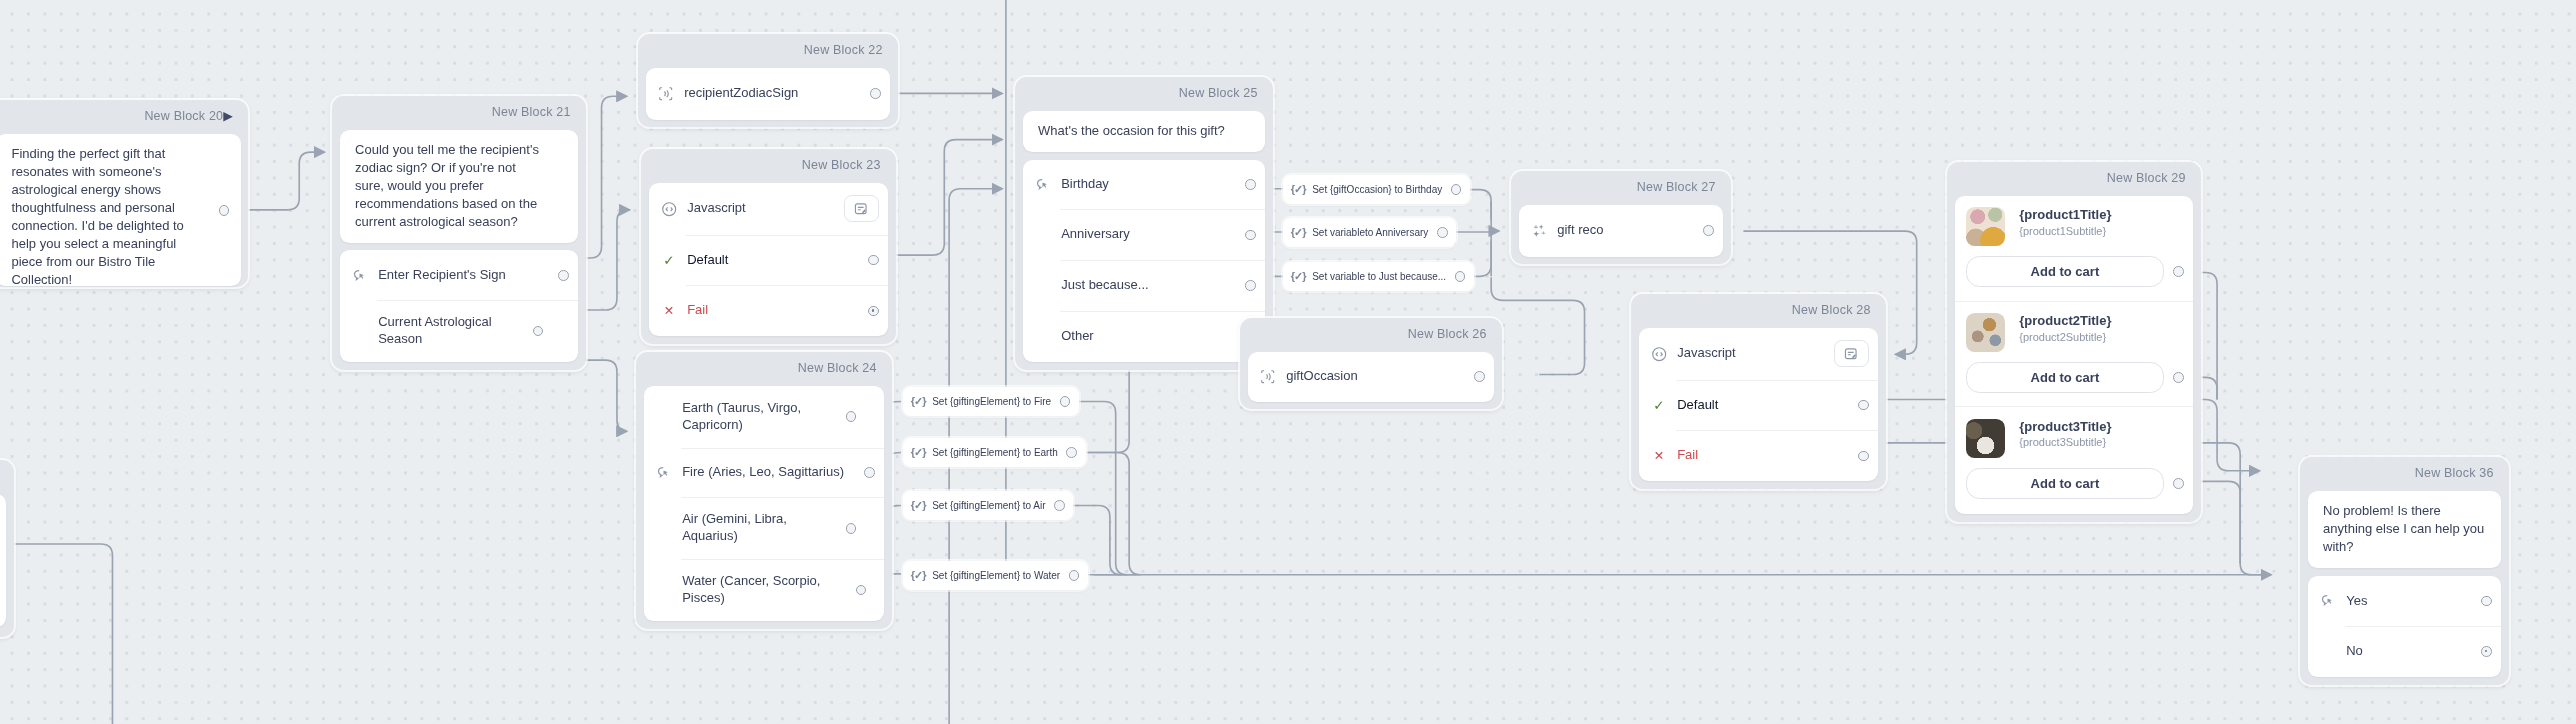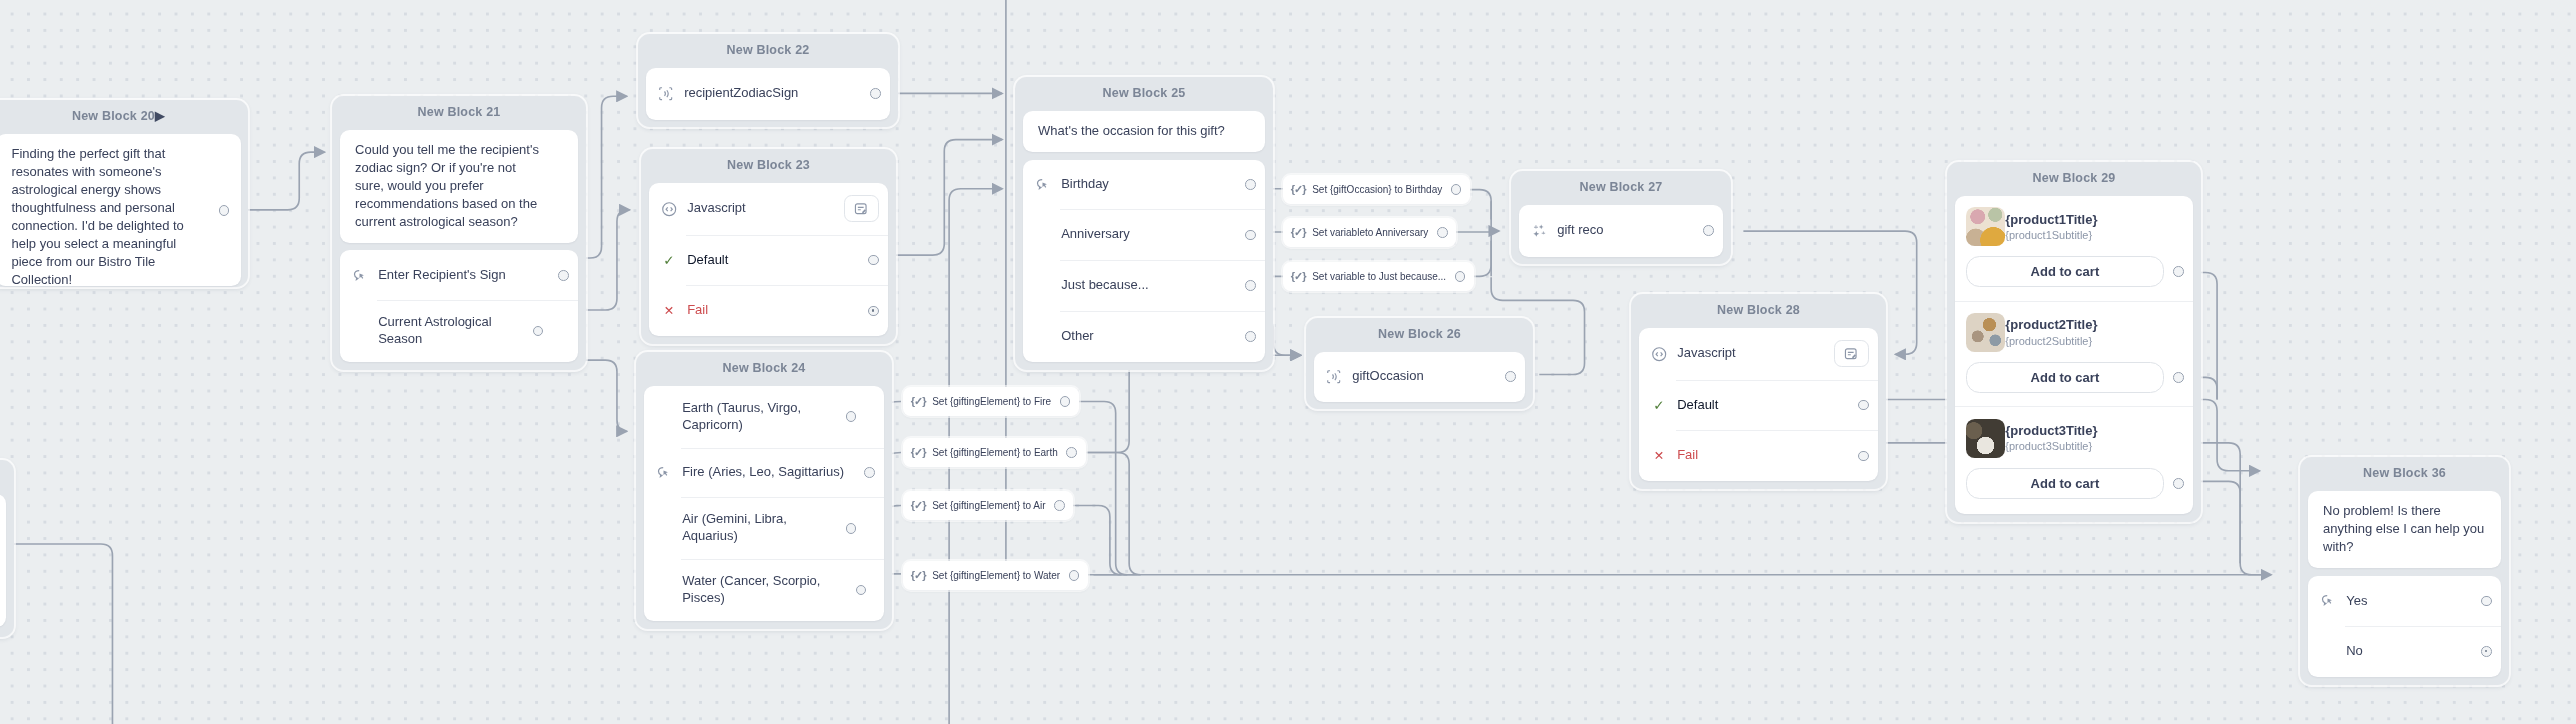--- a/index.html
+++ b/index.html
@@ -10,22 +10,22 @@
     background-image:radial-gradient(#d7dce2 1.5px, transparent 1.8px);
     background-size:16.4px 16.4px;background-position:3.9px 5.8px;
     color:#3a4358;
   }
   #edges{position:absolute;left:0;top:0;width:2576px;height:724px;pointer-events:none}
   .block{
     position:absolute;background:#e2e6ea;border-radius:11.6px;
     box-shadow:0 0 0 1.9px rgba(255,255,255,.75), 0 1.9px 5.8px rgba(50,62,90,.14);
     padding:0 7.7px 7.7px 7.7px;box-sizing:border-box;
   }
-  .hdr{height:29px;display:flex;align-items:center;justify-content:center;
-    padding:1.9px 7.7px 0 7.7px;font-size:12.5px;font-weight:bold;color:#7b8596;letter-spacing:0.2px}
+  .hdr{height:29px;display:flex;align-items:center;justify-content:flex-end;
+    padding:1.9px 7.7px 0 7.7px;font-size:12.5px;font-weight:normal;color:#7b8596;letter-spacing:0.2px}
   .play{color:#414b63;font-size:12.5px;line-height:1}
   .card{background:#fff;border-radius:9.6px;box-shadow:0 1px 1.9px rgba(50,62,90,.07);margin-top:3px}
   .card + .card{margin-top:7.7px}
   .msg{padding:11.6px 33px 11.6px 15.4px;font-size:13px;line-height:1.38;color:#39415a;position:relative}
   .row{display:flex;align-items:center;min-height:42px;padding:3.9px 9.6px 3.9px 11.6px;position:relative;gap:9.6px}
   .row + .row::before{content:"";position:absolute;left:37px;right:0;top:0;border-top:1px solid #edeff2}
   .row .lbl{flex:1;font-size:13px;line-height:1.3;color:#39415a}
   .row.green .lbl,.row.green .ric{color:#0f172a}
   .row.red .lbl,.row.red .ric{color:#cd4b4e}
   .ric{width:17.3px;text-align:center;color:#8c96a8;flex:0 0 17.3px;display:flex;justify-content:center}
@@ -38,21 +38,21 @@
   .editbtn{width:33px;height:25px;border:1px solid #e1e5ea;border-radius:7.7px;background:#fff;
     display:flex;align-items:center;justify-content:center;flex:0 0 33px}
   .chip{
     position:absolute;height:29px;background:#fff;border-radius:7.7px;
     box-shadow:0 0 0 1.9px rgba(255,255,255,.6),0 1px 2.9px rgba(50,62,90,.15);
     display:flex;align-items:center;gap:6.7px;padding:0 8.7px 0 7.7px;white-space:nowrap;
   }
   .chip .clbl{font-size:10px;color:#39415a}
   .chip .cic{color:#7d8798;font-size:11px;font-weight:bold;letter-spacing:-1px}
   .chip .port{margin-left:1.9px}
-  .prod{display:flex;align-items:center;gap:0;padding:11.6px 11.6px 3.9px 11.6px}
+  .prod{display:flex;gap:14px;padding:11.6px 11.6px 3.9px 11.6px}
   .thumb{width:39px;height:39px;border-radius:8.7px;flex:0 0 39px}
   .thumb.t1{background:
     radial-gradient(circle at 70% 85%, #dfa93f 0 30%, transparent 31%),
     radial-gradient(circle at 25% 80%, #c8b194 0 22%, transparent 23%),
     radial-gradient(circle at 30% 25%, #d9a8b0 0 18%, transparent 19%),
     radial-gradient(circle at 75% 20%, #b9c4a6 0 16%, transparent 17%),
     #ece1d2}
   .thumb.t2{background:
     radial-gradient(circle at 60% 30%, #b98f55 0 18%, transparent 19%),
     radial-gradient(circle at 30% 60%, #a99580 0 16%, transparent 17%),
@@ -318,21 +318,21 @@
   <span class="cic">{✓}</span>
   <span class="clbl">Set {giftingElement} to Air</span>
   <span class="port"></span>
 </div>
 <div class="chip" style="left:903px;top:561px">
   <span class="cic">{✓}</span>
   <span class="clbl">Set {giftingElement} to Water</span>
   <span class="port"></span>
 </div>
 
-<div class="block" style="left:1306px;top:318px;width:227px">
+<div class="block" style="left:1240px;top:318px;width:262px">
   <div class="hdr">
       <span>New Block 26</span>
     </div>
   <div class="card">
     <div class="row" style="min-height:42px">
       <span class="ric">
         <svg class="ic" width="15.4" height="15.4" viewBox="0 0 16 16" fill="none" stroke="#8c96a8" stroke-width="1.2">
           <path d="M1.8 4.2V2.8a1 1 0 0 1 1-1h1.4 M11.8 1.8h1.4a1 1 0 0 1 1 1v1.4 M14.2 11.8v1.4a1 1 0 0 1-1 1h-1.4 M4.2 14.2H2.8a1 1 0 0 1-1-1v-1.4"></path>
           <path d="M6.8 5.6q1.8 2.4 0 4.8 M9.2 4.4q2.8 3.6 0 7.2"></path>
         </svg>

